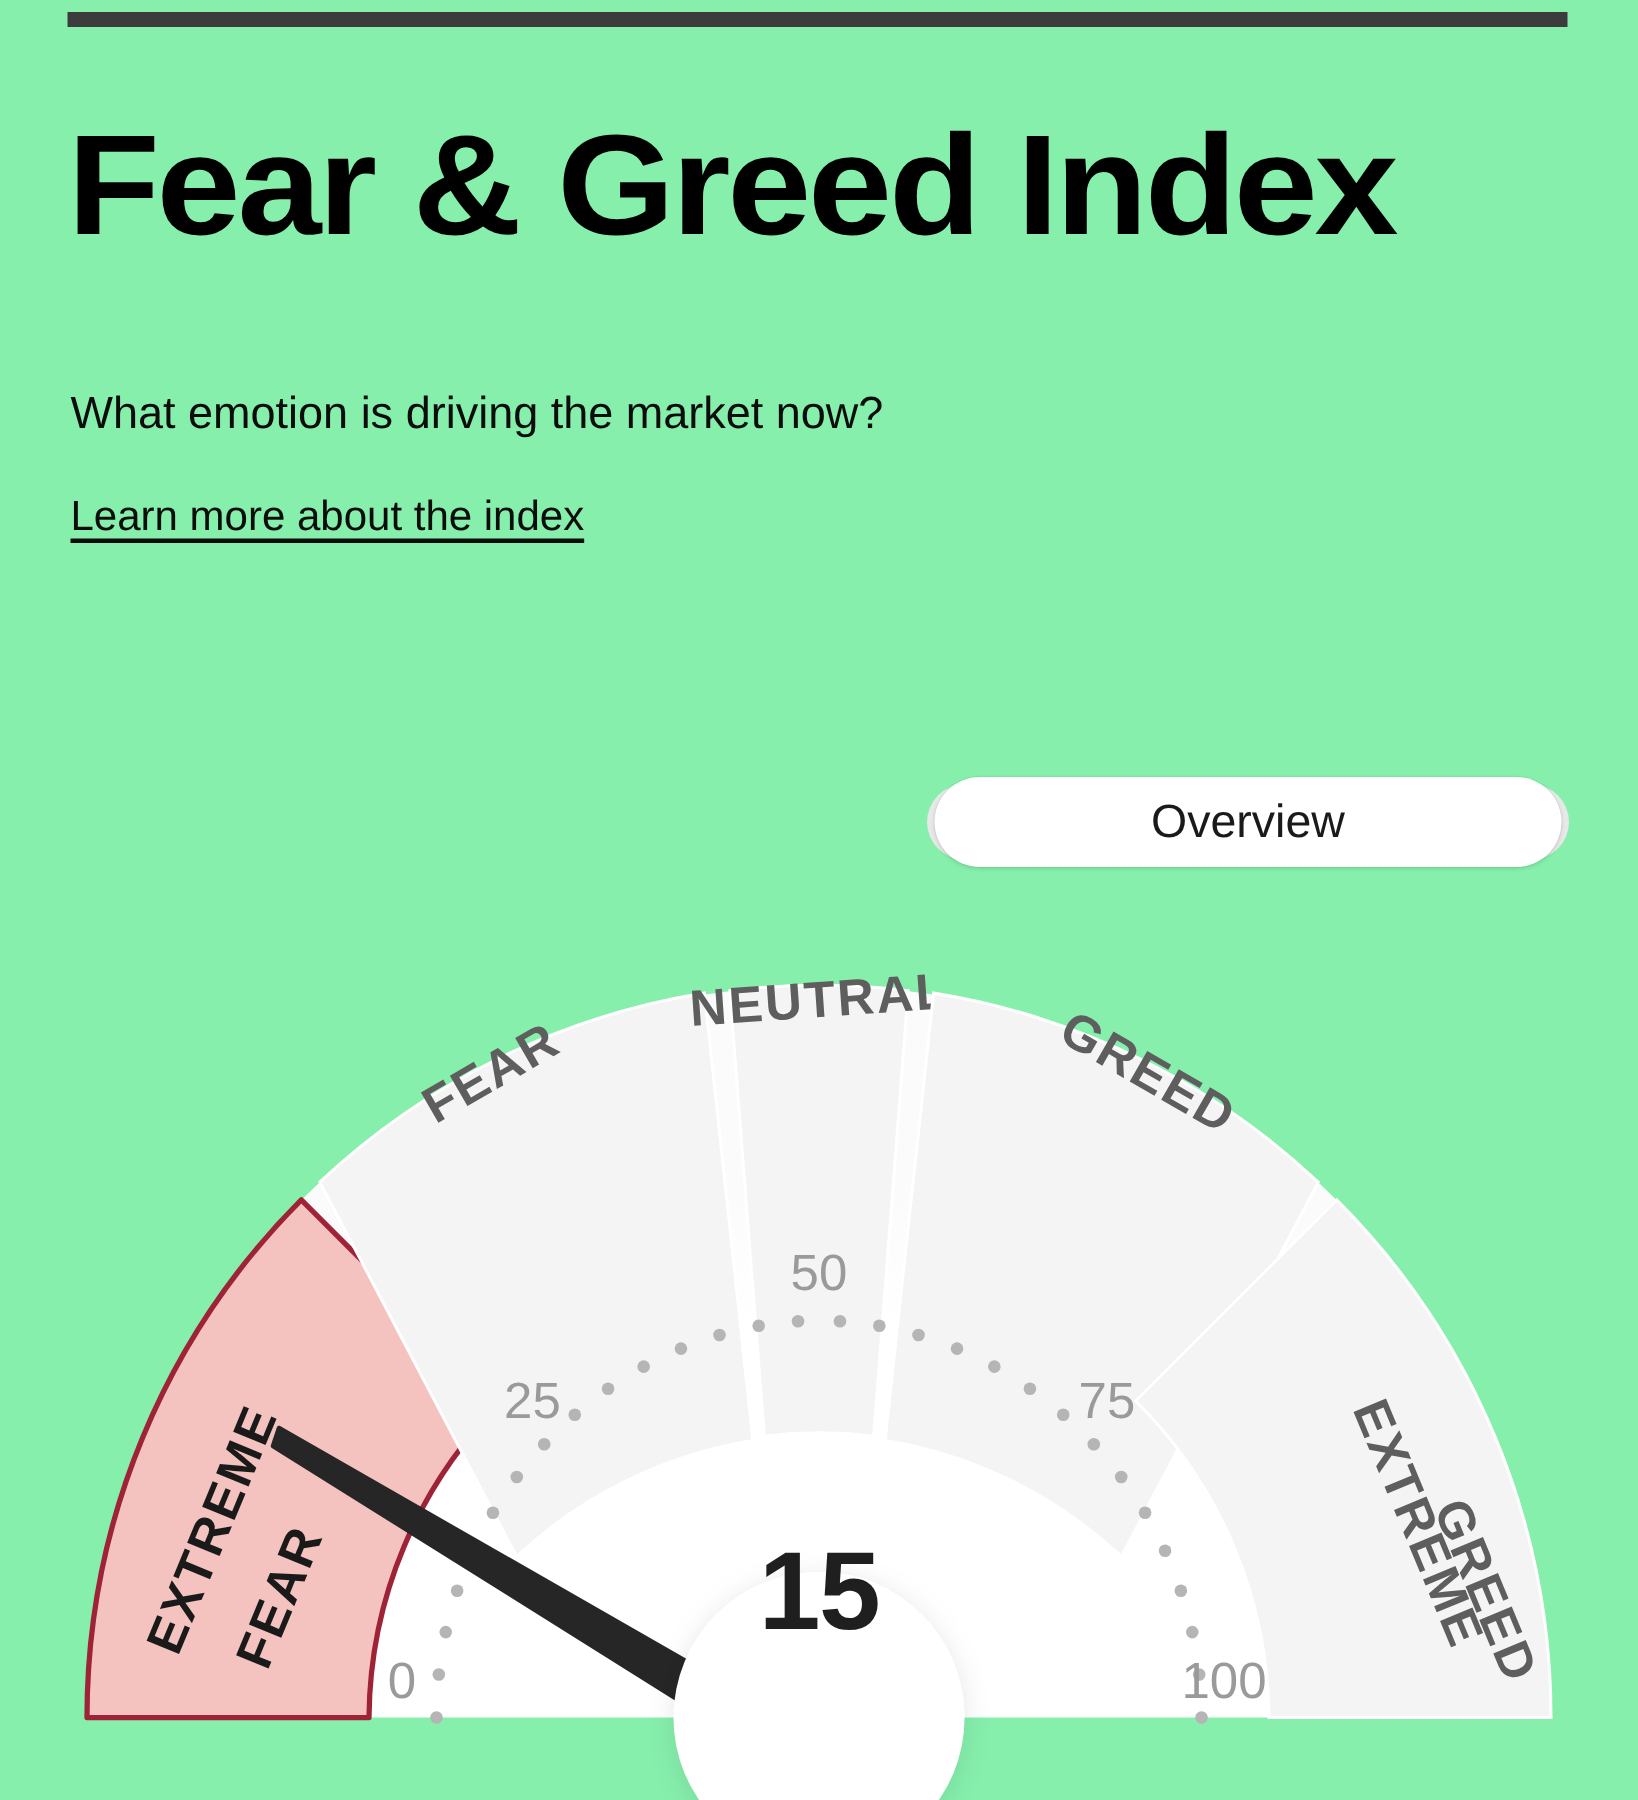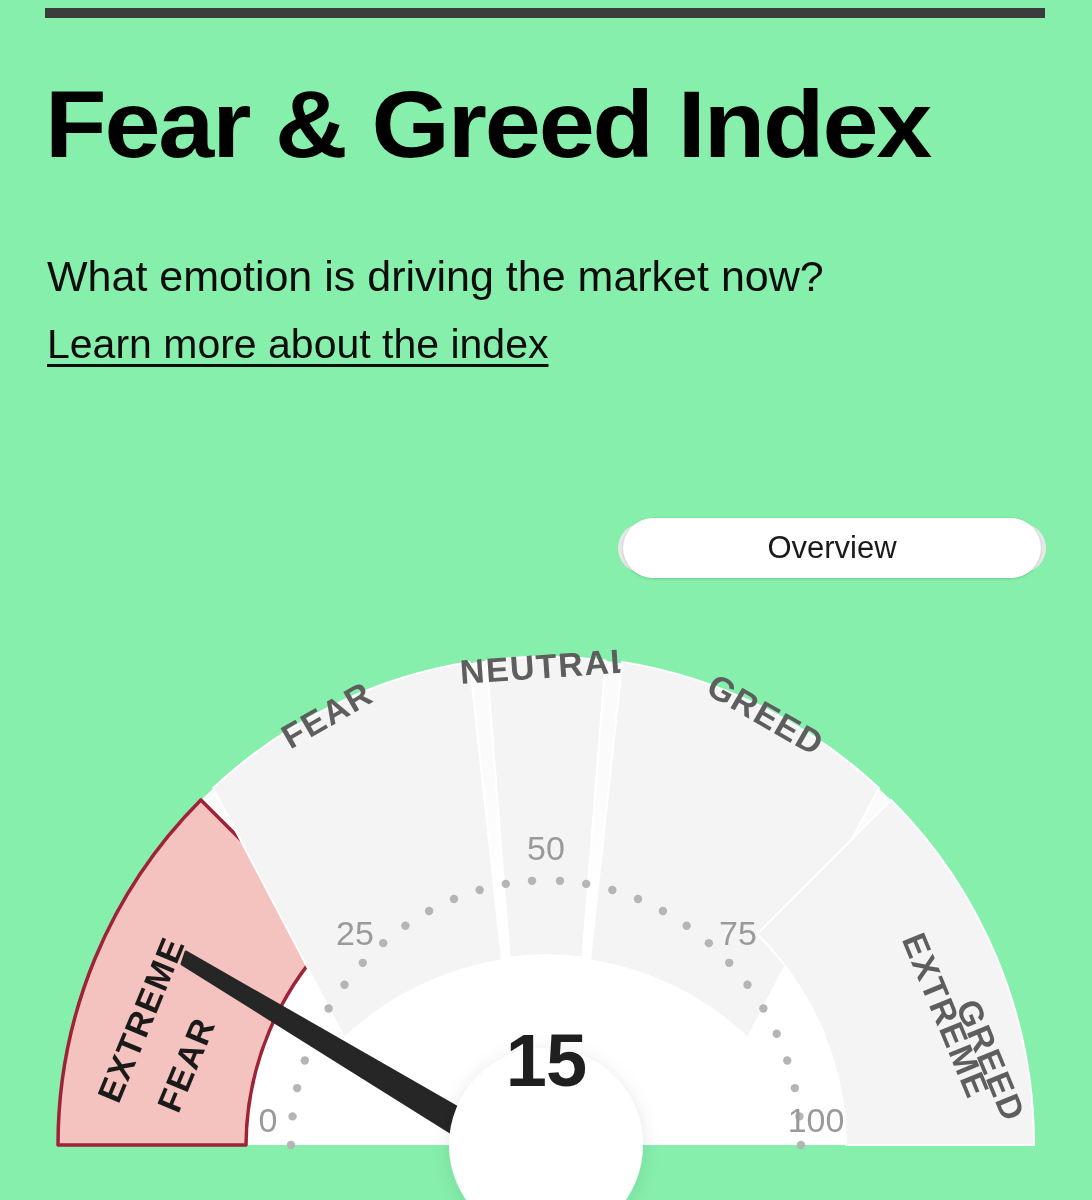--- a/index.html
+++ b/index.html
@@ -40,31 +40,31 @@
     letter-spacing: -2px;
     color: #000000;
     transform: scaleX(1.06);
     transform-origin: left center;
     white-space: nowrap;
   }
   #subtitle {
     position: absolute;
     left: 47px;
     top: 252px;
-    font-size: 43px;
+    font-size: 30px;
     line-height: 48px;
     font-weight: 400;
     color: #0d0d0d;
     white-space: nowrap;
   }
   #learn-more-link {
     position: absolute;
     left: 47px;
     top: 320px;
-    font-size: 41px;
+    font-size: 28px;
     line-height: 48px;
     font-weight: 400;
     color: #0d0d0d;
     text-decoration: underline;
     text-decoration-thickness: 3px;
     text-underline-offset: 6px;
     white-space: nowrap;
     cursor: pointer;
     text-align: center;
   }

